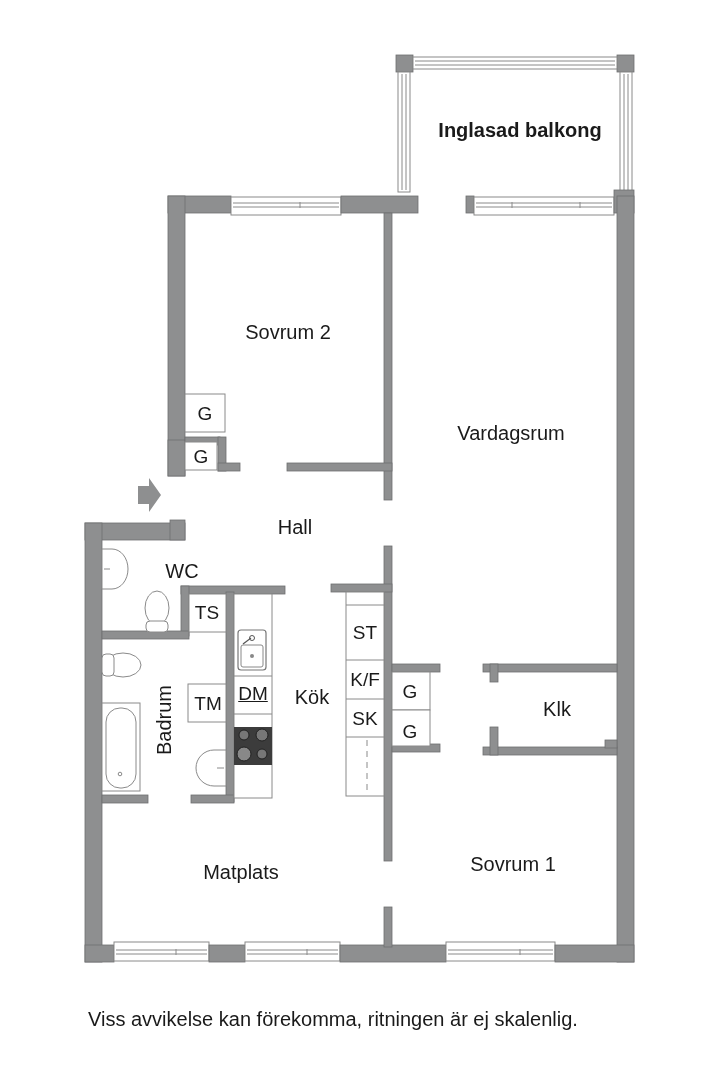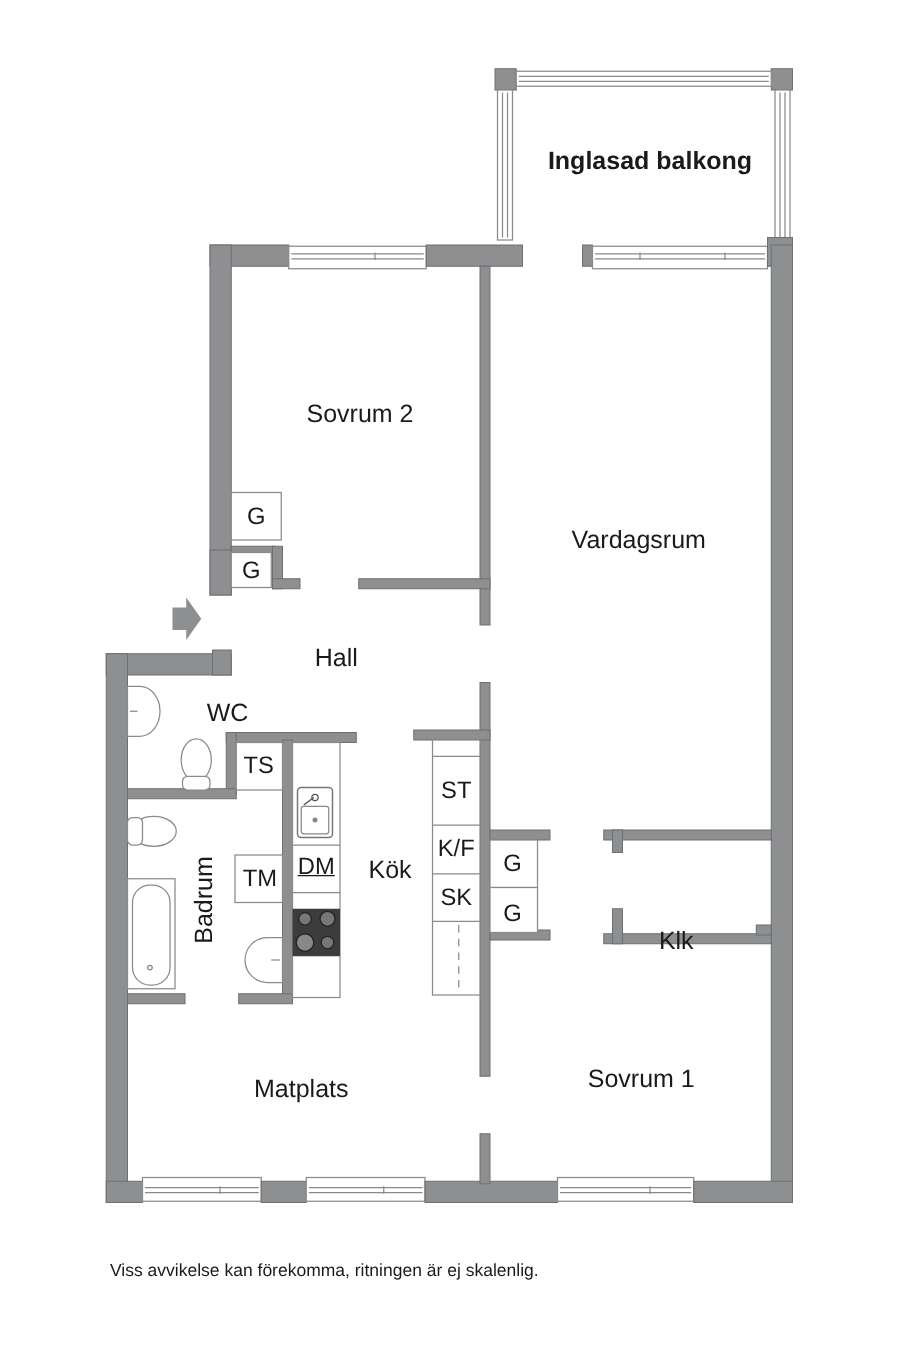--- a/index.html
+++ b/index.html
@@ -6,21 +6,21 @@
   body { width:720px; height:1080px; position:relative; overflow:hidden;
          font-family:"Liberation Sans", "DejaVu Sans", sans-serif; color:#1a1a1a; }
   svg#plan { position:absolute; left:0; top:0; }
   .wall { fill:#8e8f90; stroke:#6e6f70; stroke-width:0.8; }
   .thin { fill:none; stroke:#8a8a8a; stroke-width:1; }
   .fix  { fill:#ffffff; stroke:#8a8a8a; stroke-width:1; }
   .win  { fill:#ffffff; stroke:#8a8a8a; stroke-width:1; }
   .lbl { position:absolute; font-size:20px; white-space:nowrap; transform:translate(-50%,-50%); }
   .lbl.sm { font-size:19px; }
   .lbl.vert { transform:translate(-50%,-50%) rotate(-90deg); }
-  .note { position:absolute; left:88px; top:1008px; font-size:14px; }
+  .note { position:absolute; left:88px; top:1008px; font-size:20px; }
 </style>
 </head>
 <body>
 
 <svg id="plan" width="720" height="1080" viewBox="0 0 720 1080">
 
   <g>
     <rect class="wall" x="396" y="55" width="17" height="17"></rect>
     <rect class="wall" x="617" y="55" width="17" height="17"></rect>
     <rect class="win" x="413" y="57" width="204" height="12"></rect>
@@ -165,25 +165,25 @@
   </g>
 
   <g>
     <polygon points="138,486 149,486 149,478 161,495 149,512 149,504 138,504" fill="#8e8f90"></polygon>
   </g>
 </svg>
 
 <div class="lbl" style="left:520px;top:130px;font-weight:bold;">Inglasad balkong</div>
 <div class="lbl" style="left:288px;top:332px;">Sovrum 2</div>
 <div class="lbl" style="left:511px;top:433px;">Vardagsrum</div>
-<div class="lbl" style="left:269px;top:527px;text-align:center;">Hall</div>
+<div class="lbl" style="left:295px;top:527px;text-align:center;">Hall</div>
 <div class="lbl" style="left:155px;top:571px;margin-left:27px;">WC</div>
 <div class="lbl vert" style="left:164px;top:720px;">Badrum</div>
 <div class="lbl" style="left:312px;top:697px;">Kök</div>
-<div class="lbl" style="left:541px;top:709px;margin-top:45px;">Klk</div>
+<div class="lbl" style="left:557px;top:709px;">Klk</div>
 <div class="lbl" style="left:241px;top:872px;">Matplats</div>
 <div class="lbl" style="left:513px;top:852px;margin-top:12px;">Sovrum 1</div>
 
 <div class="lbl sm" style="left:205px;top:414px;">G</div>
 <div class="lbl sm" style="left:201px;top:457px;">G</div>
 <div class="lbl sm" style="left:207px;top:613px;">TS</div>
 <div class="lbl sm" style="left:208px;top:704px;text-align:right;">TM</div>
 <div class="lbl sm" style="left:253px;top:694px;text-decoration:underline;">DM</div>
 <div class="lbl sm" style="left:365px;top:633px;">ST</div>
 <div class="lbl sm" style="left:365px;top:680px;">K/F</div>

